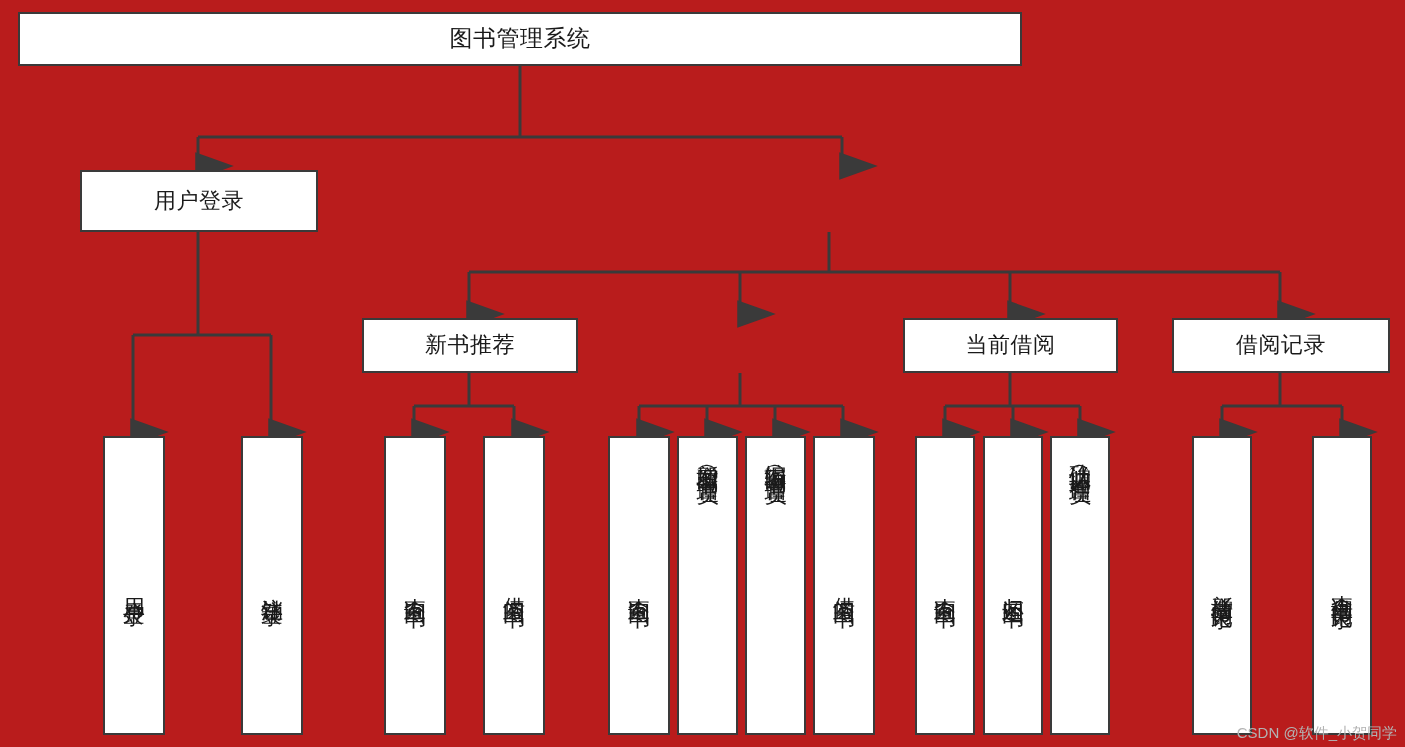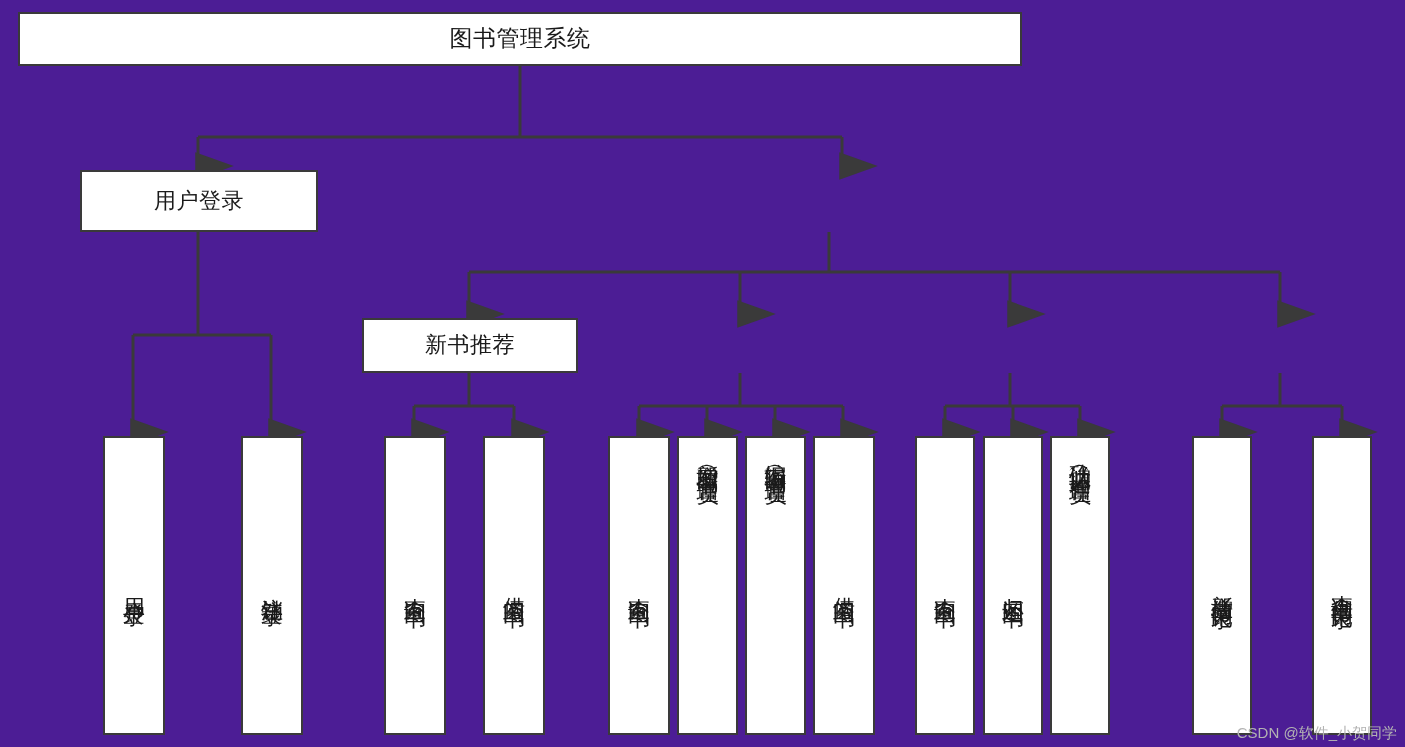--- a/index.html
+++ b/index.html
@@ -7,21 +7,21 @@
     padding: 0;
     background: #ffffff;
   }
   body {
     font-family: "Liberation Sans", "DejaVu Sans", sans-serif;
   }
   #diagram-root {
     position: relative;
     width: 1405px;
     height: 747px;
-    background: #4c1d95;
+    background: #b91c1c;
     overflow: hidden;
   }
   svg#tree-svg {
     position: absolute;
     left: 0;
     top: 0;
     width: 1405px;
     height: 747px;
     display: block;
   }
@@ -130,20 +130,26 @@
     <span class="node-label">图书管理系统</span>
   </div>
 
   <div class="node-box level-1" style="left:80px; top:170px; width:238px; height:62px;">
     <span class="node-label">用户登录</span>
   </div>
 
   <div class="node-box level-2" style="left:362px; top:318px; width:216px; height:55px;">
     <span class="node-label">新书推荐</span>
   </div>
+  <div class="node-box level-2" style="left:903px; top:318px; width:215px; height:55px;">
+    <span class="node-label">当前借阅</span>
+  </div>
+  <div class="node-box level-2" style="left:1172px; top:318px; width:218px; height:55px;">
+    <span class="node-label">借阅记录</span>
+  </div>
 
   <div class="node-box leaf short-label" style="left:103px; top:436px; width:62px; height:299px;">
     <span class="node-label">用户登录</span>
   </div>
   <div class="node-box leaf short-label" style="left:241px; top:436px; width:62px; height:299px;">
     <span class="node-label">注销登录</span>
   </div>
 
   <div class="node-box leaf short-label" style="left:384px; top:436px; width:62px; height:299px;">
     <span class="node-label">查询图书</span>

